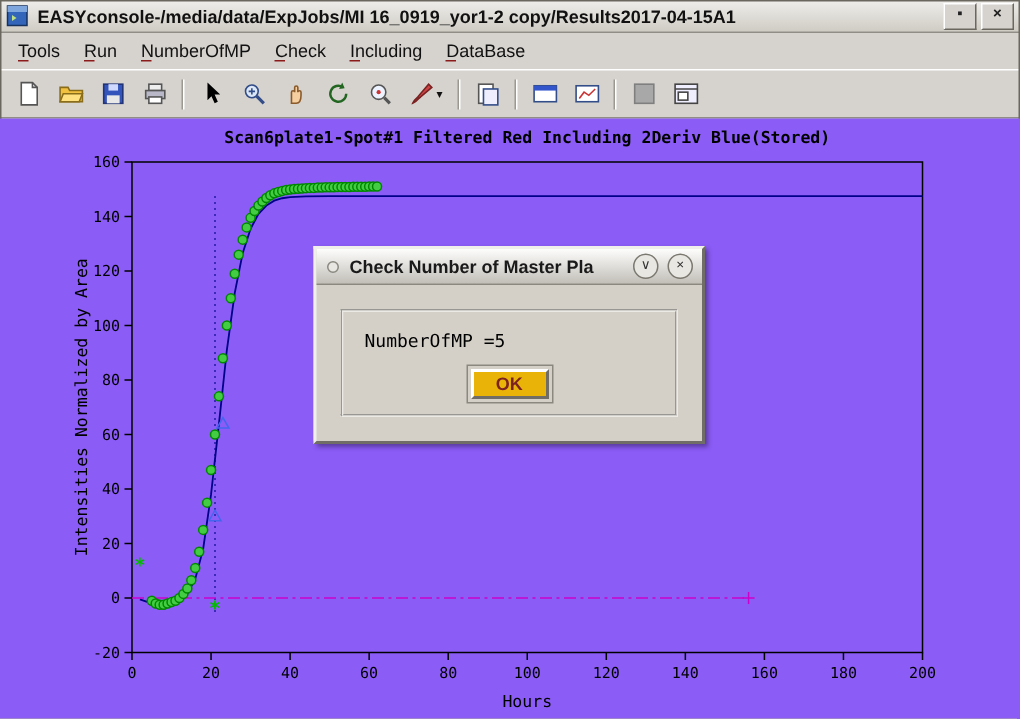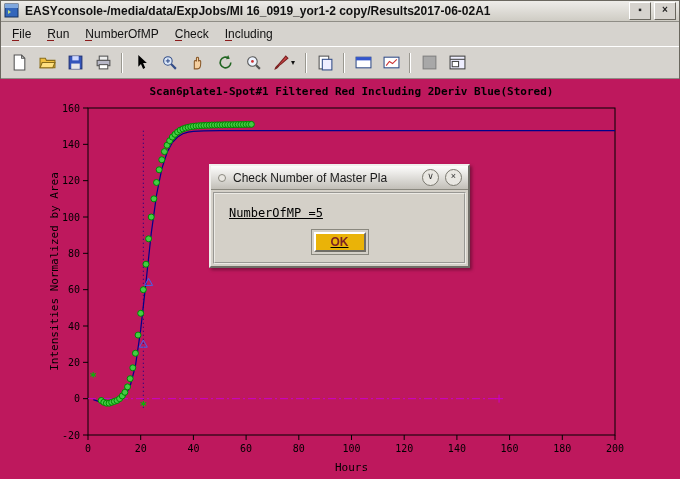--- a/index.html
+++ b/index.html
@@ -22,64 +22,65 @@
 
   
   .toolbar{height:33px;box-sizing:border-box;display:flex;align-items:center;padding:0 5px;background:#d6d3ce;
     border-top:1px solid #fff;border-bottom:1px solid #8f8d86;}
   .tool{width:26px;height:26px;display:flex;align-items:center;justify-content:center;border:1px solid transparent;}
   .tool svg{display:block;}
   .tool .caret{font-size:8px;color:#111;margin-left:1px;}
   .tsep{width:0;height:20px;border-left:1px solid #9a9890;border-right:1px solid #ffffff;margin:0 4px;}
 
   
-  .figure{position:absolute;left:0;top:79px;width:680px;height:400px;background:#be185d;}
+  .figure{position:absolute;left:0;top:79px;width:680px;height:400px;background:#8b5cf6;}
   .figure svg{display:block;}
   .tick{font:10px "DejaVu Sans Mono",monospace;fill:#000;}
   .ptitle{font:bold 11px "DejaVu Sans Mono",monospace;fill:#000;}
   .plabel{font:11px "DejaVu Sans Mono",monospace;fill:#000;}
   .ast{font:bold 13px "DejaVu Sans Mono",monospace;}
 
   
   .dialog{position:absolute;left:209px;top:164px;width:261px;box-sizing:border-box;background:#d4d0c8;
     border-top:2px solid #f0efec;border-left:2px solid #f0efec;border-right:2px solid #6f6d66;border-bottom:2px solid #6f6d66;
     box-shadow:2px 2px 3px rgba(0,0,0,0.35);z-index:5;}
   .dialog-titlebar{height:24px;box-sizing:border-box;display:flex;align-items:center;gap:6px;padding:0 6px;
     background:linear-gradient(#fdfdfc,#c2bfb8);border-bottom:1px solid #8a887f;}
-  .dialog-title{flex:1;font-size:12px;font-weight:normal;color:#1a1a1a;white-space:nowrap;overflow:hidden;}
+  .dialog-title{flex:1;font-size:12px;font-weight:bold;color:#1a1a1a;white-space:nowrap;overflow:hidden;}
   .dlg-btn{width:15px;height:15px;border-radius:50%;border:1px solid #7a786f;background:#e9e7e2;
     font-size:9px;line-height:13px;text-align:center;color:#333;cursor:default;flex:0 0 auto;}
-  .dialog-body{margin:2px;border:2px groove #eceae5;padding:12px 8px 10px;display:flex;flex-direction:column;gap:12px;text-decoration:underline;}
+  .dialog-body{margin:16px;border:2px groove #eceae5;padding:12px 8px 10px;display:flex;flex-direction:column;gap:12px;}
   .dialog-text{display:flex;gap:26px;padding-left:6px;font:12px "DejaVu Sans Mono",monospace;color:#000;}
   .ok-button{align-self:center;min-width:52px;height:20px;background:#eab308;
     border-top:2px solid #fff;border-left:2px solid #fff;border-right:2px solid #6f6d66;border-bottom:2px solid #6f6d66;
     font:bold 12px "Liberation Sans",sans-serif;color:#7c2222;outline:1px solid #8a887f;outline-offset:2px;cursor:default;}
 </style>
 </head>
 <body>
 
 <div class="window">
 
   <div class="titlebar">
     <svg class="title-icon" width="15" height="15" viewBox="0 0 15 15">
       <rect x="1" y="1" width="13" height="13" fill="#3366bb" stroke="#16325e"></rect>
       <rect x="1" y="1" width="13" height="4" fill="#7fa7dd"></rect>
       <path d="M4 7l3 2-3 2z" fill="#bfe080"></path>
     </svg>
-    <span class="title-text">EASYconsole-/media/data/ExpJobs/MI 16_0919_yor1-2 copy/Results2017-06-02A1</span>
+    <span class="title-text">EASYconsole-/media/data/ExpJobs/MI 16_0919_yor1-2 copy/Results2017-04-15A1</span>
     <span class="wbtn">▪</span>
     <span class="wbtn">×</span>
   </div>
 
   <div class="menubar">
-    <span class="menu-item">File</span>
+    <span class="menu-item">Tools</span>
     <span class="menu-item">Run</span>
     <span class="menu-item">NumberOfMP</span>
     <span class="menu-item">Check</span>
     <span class="menu-item">Including</span>
+    <span class="menu-item">DataBase</span>
   </div>
 
   <div class="toolbar">
     <div class="tool">
       <svg width="17" height="17" viewBox="0 0 16 16">
           <path d="M3 1h7l3 3v11H3z" fill="#fff" stroke="#555"></path>
           <path d="M10 1v3h3" fill="none" stroke="#555"></path>
         </svg>
     </div>
     <div class="tool">

